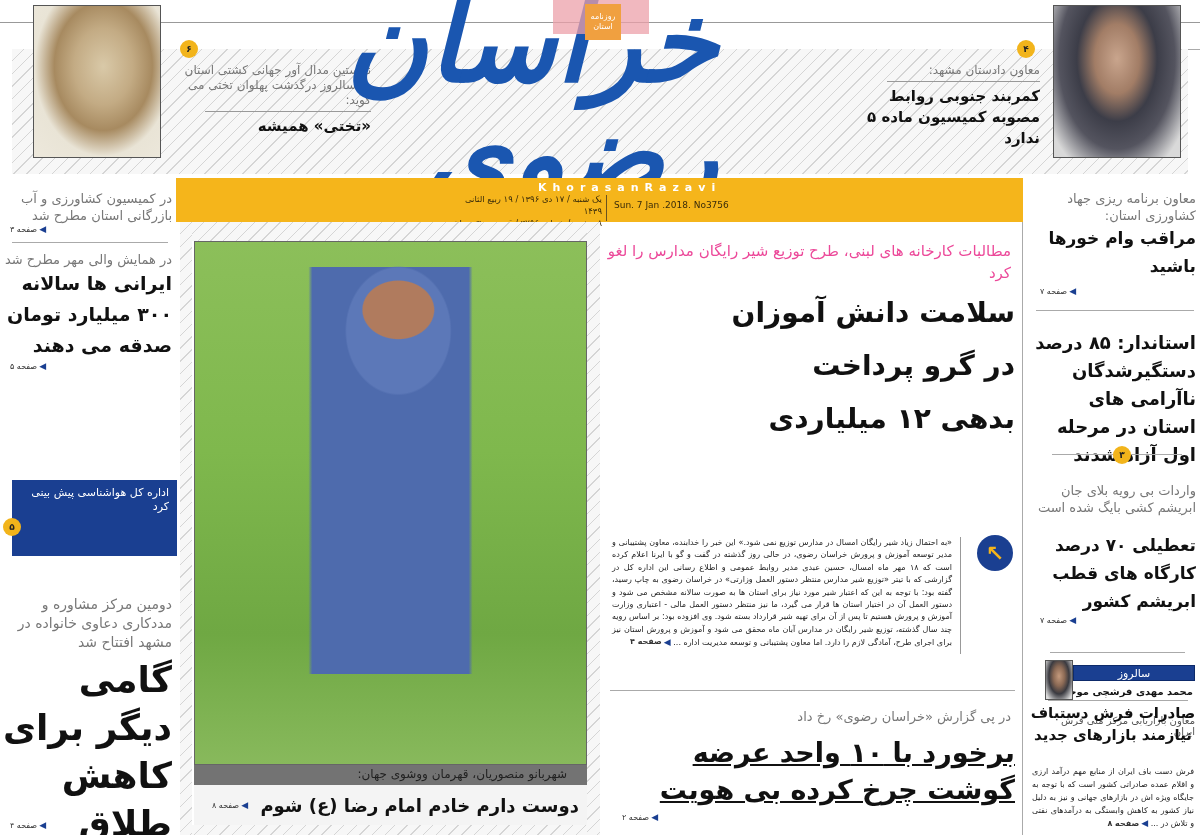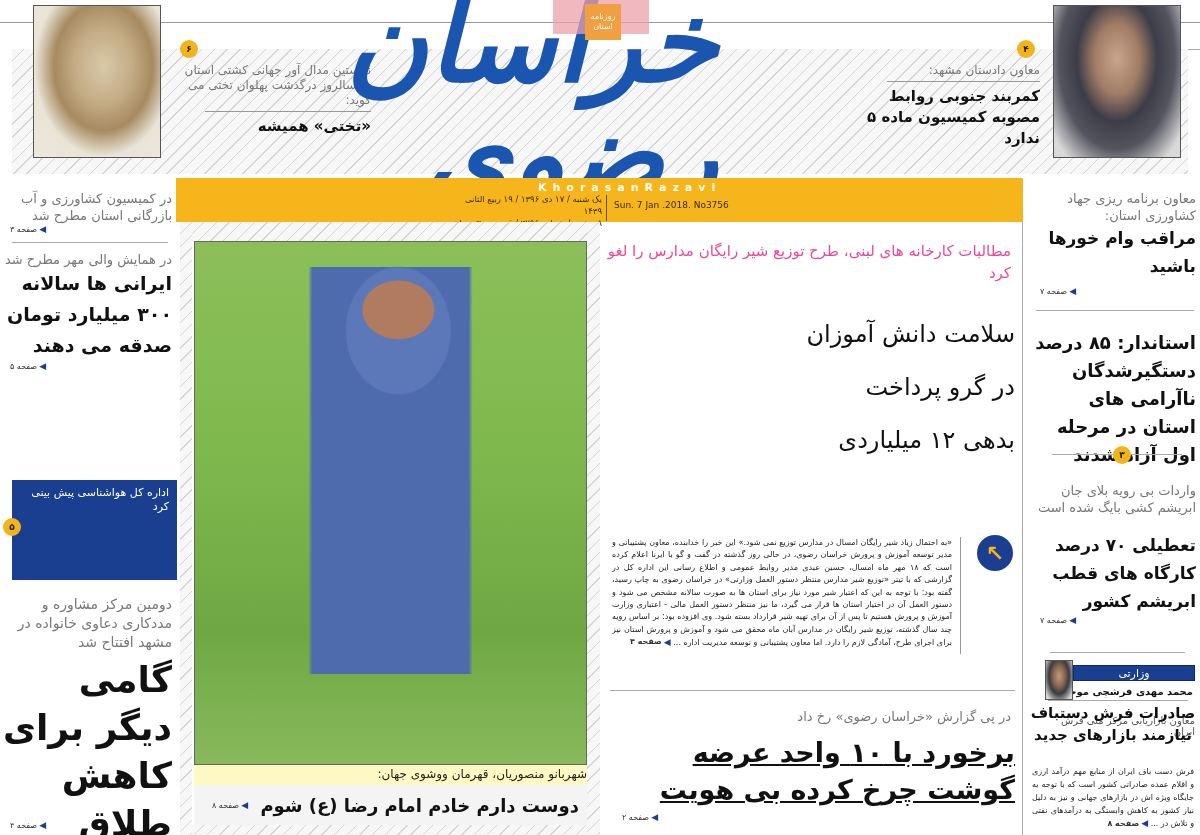--- a/index.html
+++ b/index.html
@@ -51,42 +51,42 @@
   
   .col-left { position: absolute; left: 0; top: 180px; width: 180px; }
   .story { text-align: right; padding-right: 8px; }
   .story .kicker { color: #777; font-size: 13px; line-height: 17px; }
   .story .head { font-weight: bold; font-size: 19px; line-height: 31px; }
   .page-ref { font-size: 8px; color: #333; display: flex; align-items: center; justify-content: flex-end; gap: 2px; direction: rtl; padding-left: 10px; }
   .page-ref .arrow { color: #1a3f91; font-size: 9px; }
 
   .hr { height: 1px; background: #aaa; margin: 8px 12px; }
 
-  .weather-box { position: absolute; left: 12px; top: 480px; width: 165px; height: 100px; background: #1a3f91; color: #fff; text-align: right; padding: 6px 8px; }
+  .weather-box { position: absolute; left: 12px; top: 480px; width: 165px; height: 76px; background: #1a3f91; color: #fff; text-align: right; padding: 6px 8px; }
   .weather-box .kicker { font-size: 11px; line-height: 14px; }
   .weather-box .head { color: #f5b51b; font-weight: bold; font-size: 15px; line-height: 23px; }
 
   
   .main-photo { position: absolute; left: 194px; top: 241px; width: 393px; height: 524px;
     background:
       radial-gradient(ellipse 18% 11% at 52% 13%, #b07b5e 0%, #b07b5e 50%, transparent 52%),
       radial-gradient(ellipse 22% 20% at 52% 17%, #5c78b8 0%, #5c78b8 60%, transparent 62%),
       linear-gradient(to right, transparent 29%, #4e6bad 30%, #4e6bad 70%, transparent 71%),
       linear-gradient(180deg, #8cbf5a 0%, #7fb84d 40%, #6fa843 75%, #88b95c 100%);
     background-size: 100% 100%, 100% 100%, 100% 78%, 100% 100%;
     background-position: 0 0, 0 0, 0 22%, 0 0;
     background-repeat: no-repeat;
     border: 1px solid #666; }
-  .caption-band { position: absolute; left: 194px; top: 765px; width: 393px; height: 20px; background: #fef9c3; font-size: 12px; text-align: right; padding: 2px 0; color: #222; }
+  .caption-band { position: absolute; left: 194px; top: 765px; width: 393px; height: 20px; background: #737373; font-size: 12px; text-align: right; padding: 2px 20px; color: #222; }
   .caption-head { position: absolute; left: 194px; top: 785px; width: 393px; height: 40px; background: #f4f4f4; text-align: right; padding: 6px 8px; font-weight: bold; font-size: 18px; display: flex; justify-content: space-between; align-items: center; }
 
   
   .main-story { position: absolute; left: 600px; top: 240px; width: 415px; text-align: right; }
   .main-story .kicker { color: #ec4899; font-size: 15px; line-height: 22px; padding-right: 4px; }
-  .main-story .head { font-weight: 400; font-size: 24px; line-height: 53px; margin-top: 24px; letter-spacing: -1px; }
+  .main-story .head { font-weight: 700; font-size: 28px; line-height: 53px; margin-top: 2px; letter-spacing: -1px; }
 
   .body-text { position: absolute; left: 612px; top: 537px; width: 340px; font-size: 8px; line-height: 12.4px; color: #222; text-align: justify; }
   .body-bar { position: absolute; left: 960px; top: 537px; width: 1px; height: 117px; background: #999; }
   .arrow-badge { position: absolute; left: 977px; top: 535px; width: 36px; height: 36px; border-radius: 50%; background: #1a3f91;
     display: flex; align-items: center; justify-content: center; color: #f5b51b; font-size: 22px; font-weight: bold; }
 
   .hr-main { position: absolute; left: 610px; top: 690px; width: 405px; height: 1px; background: #aaa; }
 
   .second-story { position: absolute; left: 600px; top: 708px; width: 415px; text-align: right; }
   .second-story .kicker { color: #777; font-size: 13px; line-height: 18px; padding-right: 4px; }
@@ -254,21 +254,21 @@
   <div class="head" style="font-size:17px;line-height:28px;margin-top:15px;">تعطیلی ۷۰ درصد کارگاه های قطب ابریشم کشور</div>
   <div class="page-ref">
     <span class="arrow">◀</span>
     <span>صفحه ۷</span>
   </div>
 </div>
 <div class="vline" style="left:1050px;top:652px;width:135px;height:1px;"></div>
 
 <div class="note-box">
   <div class="note-photo"></div>
-  <div class="note-title">وزارتی</div>
+  <div class="note-title">سالروز</div>
   <div class="note-author">محمد مهدی فرشچی موحد</div>
   <div class="note-role">معاون بازاریابی مرکز ملی فرش ایران</div>
 </div>
 <div class="vline" style="left:1048px;top:700px;width:140px;height:1px;"></div>
 <div class="story" style="position:absolute;left:1030px;top:702px;width:170px;padding-right:4px;text-align:center;">
   <div class="head" style="font-size:15px;line-height:22px;text-align:center;">صادرات فرش دستباف نیازمند بازارهای جدید</div>
 </div>
 <div class="right-body">
   <span>فرش دست باف ایران از منابع مهم درآمد ارزی و اقلام عمده صادراتی کشور است که با توجه به جایگاه ویژه اش در بازارهای جهانی و نیز به دلیل نیاز کشور به کاهش وابستگی به درآمدهای نفتی و تلاش در ...</span>
   <span class="page-ref" style="display:inline-flex;font-weight:bold;">

